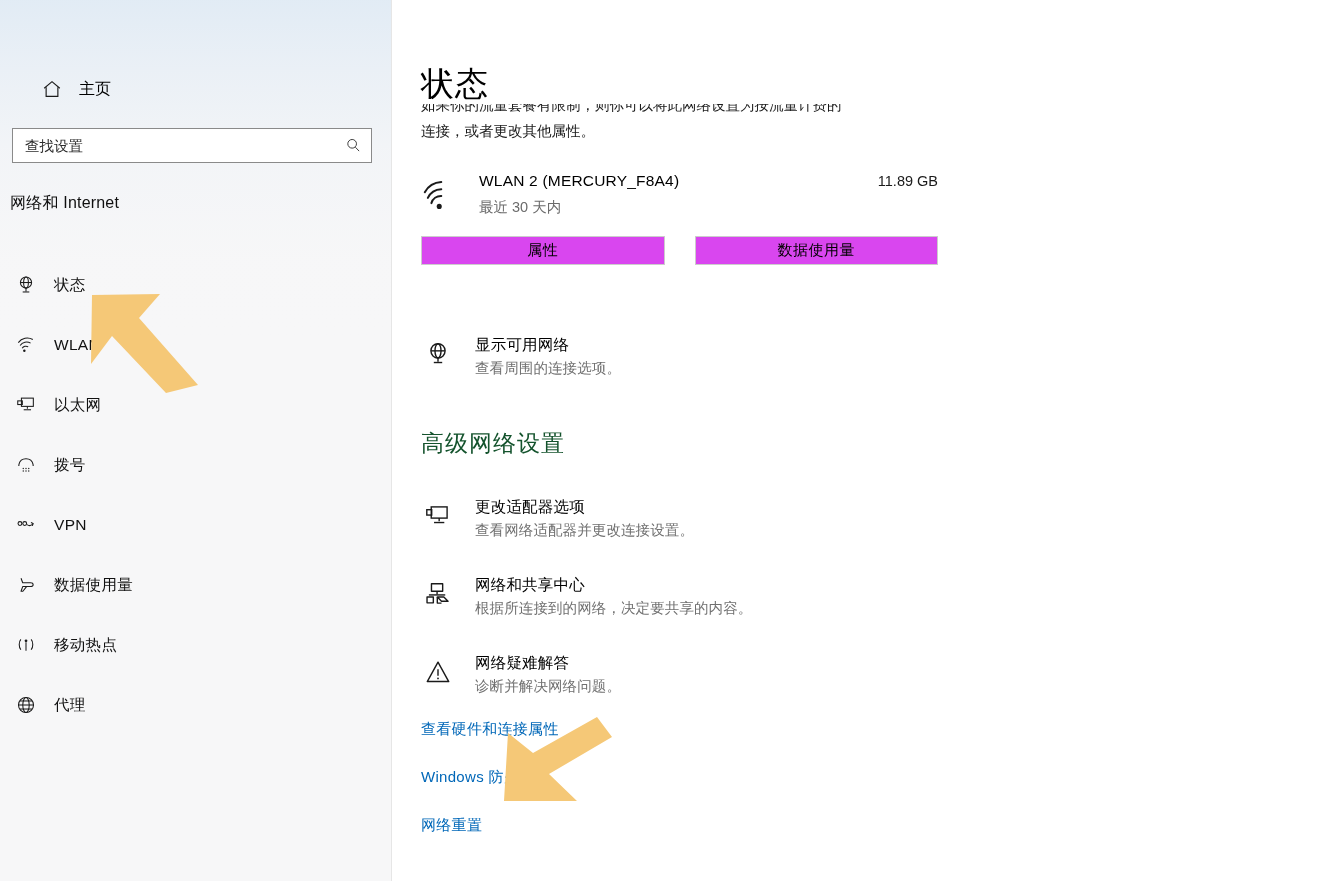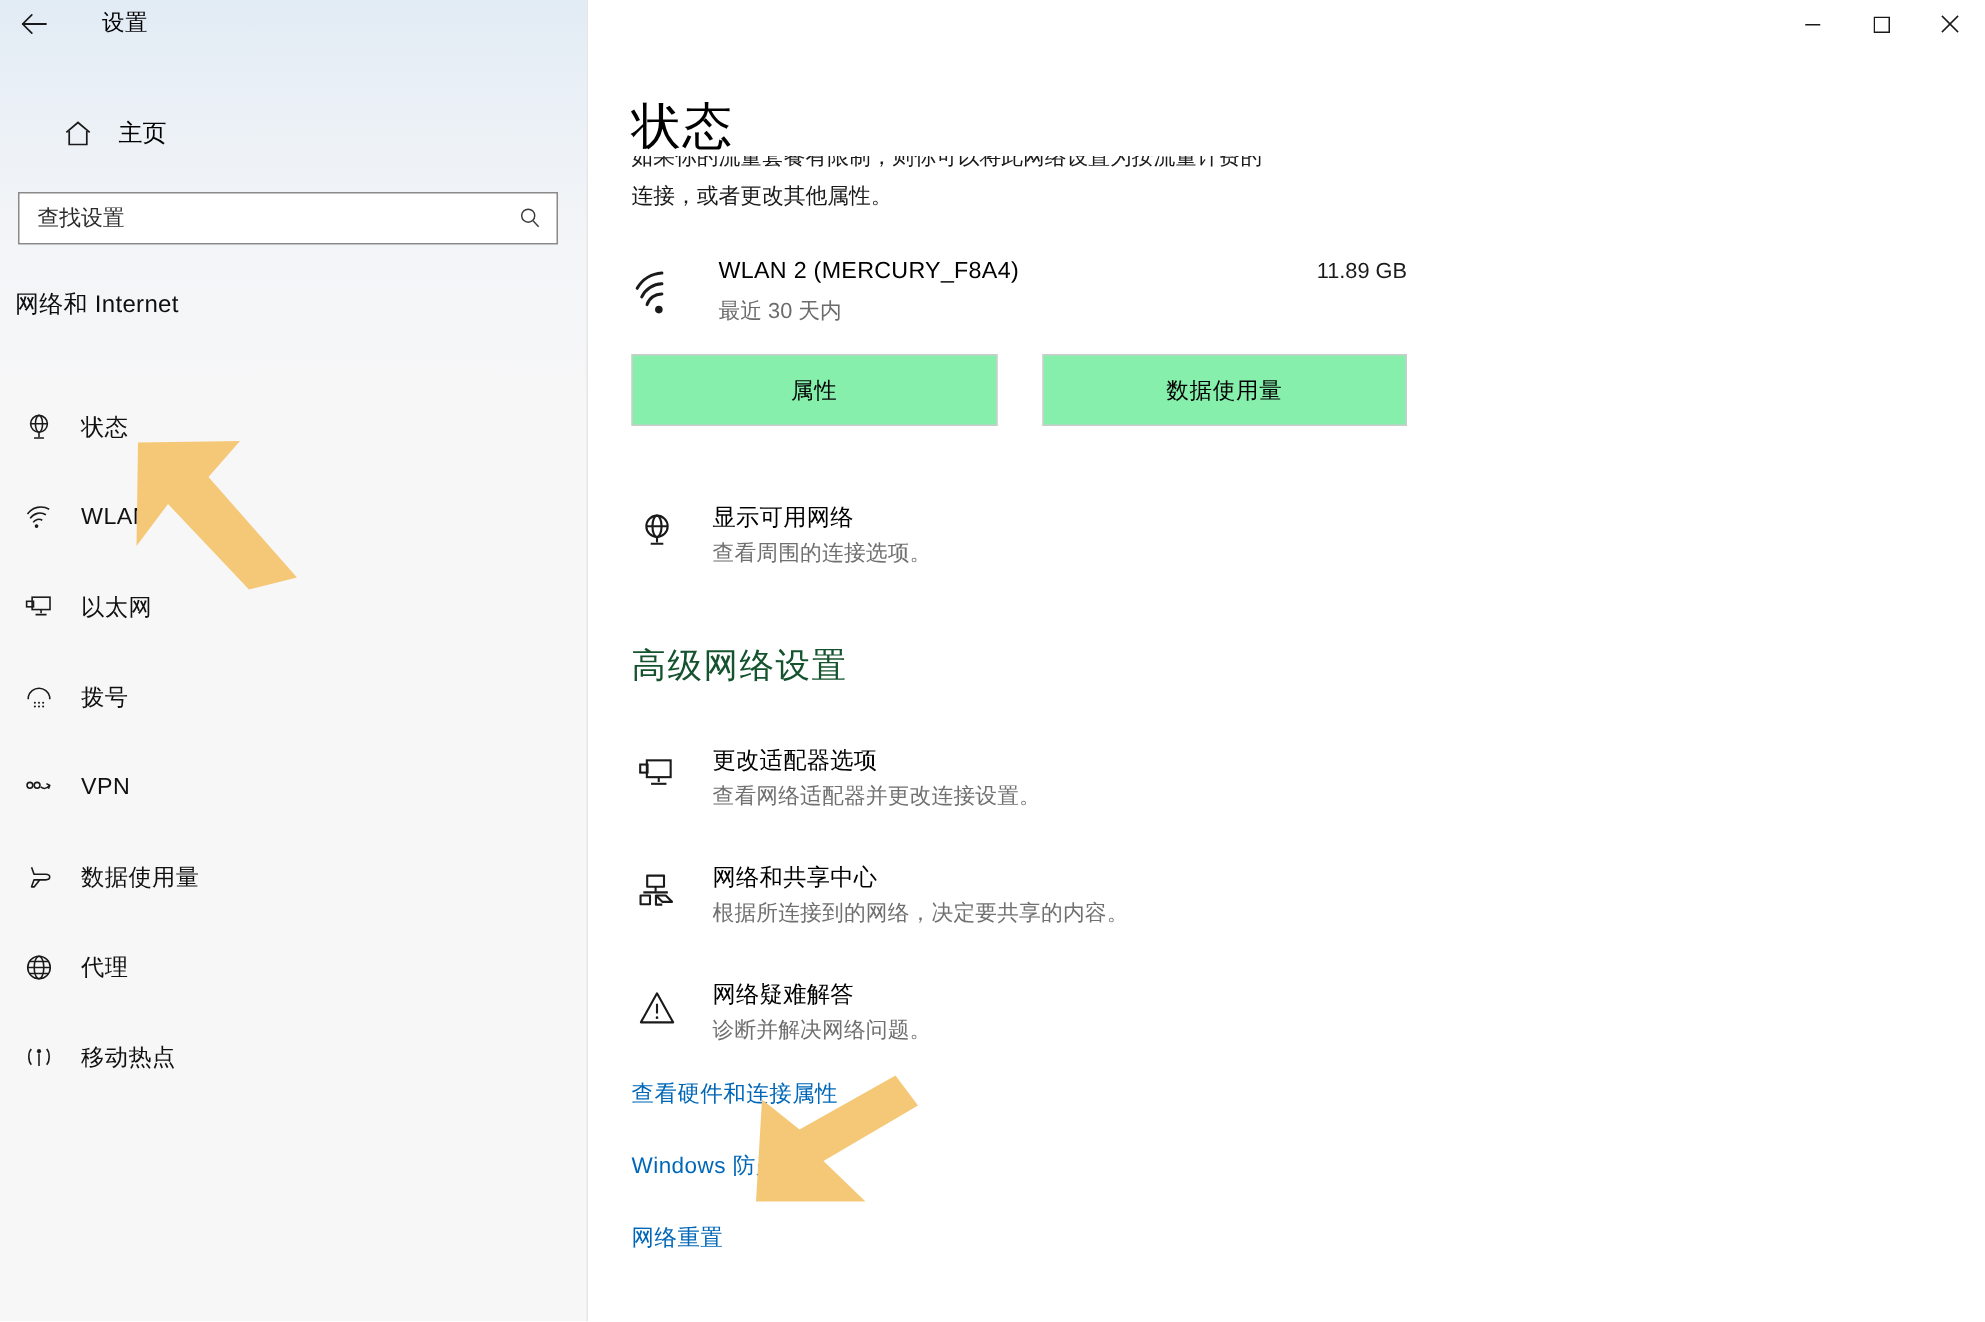--- a/index.html
+++ b/index.html
@@ -255,22 +255,22 @@
   .btn-row {
     position: absolute;
     top: 236px;
     left: 28px;
     width: 517px;
     display: flex;
     gap: 30px;
   }
   .gbtn {
     width: 244px;
-    height: 48px;
-    background: #86efac;
+    height: 29px;
+    background: #d946ef;
     border: 1px solid #cccccc;
     font-family: inherit;
     font-size: 15px;
     color: #000;
     cursor: pointer;
     letter-spacing: 0.5px;
   }
 
   .link-tile {
     position: absolute;
@@ -433,40 +433,40 @@
           <svg width="22" height="22" viewBox="0 0 24 24" fill="none" stroke="#1a1a1a" stroke-width="1.15" stroke-linejoin="round">
             <path d="M6.6 4.6 L8.4 9.6 L16.8 9.6 C18.6 9.6 19.8 10.6 19.8 11.7 C19.8 12.8 18.6 13.7 16.8 13.7 L8.4 13.7 L6.6 18.8 L8.6 18.8 L12.6 13.7 M8.4 9.6 L12.6 9.6"></path>
           </svg>
         </span>
         <span class="nav-label">数据使用量</span>
       </div>
 
       <div class="nav-item">
         <span class="nav-ico">
           <svg width="22" height="22" viewBox="0 0 24 24" fill="none" stroke="#1a1a1a" stroke-width="1.15">
+            <path d="M6.4 5.8 C4.0 8.4 4.0 14.4 6.4 17.2"></path>
+            <path d="M17.6 5.8 C20.0 8.4 20.0 14.4 17.6 17.2"></path>
+            <line x1="12" y1="9.0" x2="12" y2="18.2"></line>
+            <circle cx="12" cy="7.4" r="1.5" fill="#1a1a1a" stroke="none"></circle>
+          </svg>
+        </span>
+        <span class="nav-label">移动热点</span>
+      </div>
+
+      <div class="nav-item">
+        <span class="nav-ico">
+          <svg width="22" height="22" viewBox="0 0 24 24" fill="none" stroke="#1a1a1a" stroke-width="1.15">
             <circle cx="12" cy="12" r="8.2"></circle>
             <ellipse cx="12" cy="12" rx="3.5" ry="8.2"></ellipse>
             <line x1="3.8" y1="12" x2="20.2" y2="12"></line>
             <line x1="5.2" y1="7.6" x2="18.8" y2="7.6"></line>
             <line x1="5.2" y1="16.4" x2="18.8" y2="16.4"></line>
           </svg>
         </span>
         <span class="nav-label">代理</span>
-      </div>
-
-      <div class="nav-item">
-        <span class="nav-ico">
-          <svg width="22" height="22" viewBox="0 0 24 24" fill="none" stroke="#1a1a1a" stroke-width="1.15">
-            <path d="M6.4 5.8 C4.0 8.4 4.0 14.4 6.4 17.2"></path>
-            <path d="M17.6 5.8 C20.0 8.4 20.0 14.4 17.6 17.2"></path>
-            <line x1="12" y1="9.0" x2="12" y2="18.2"></line>
-            <circle cx="12" cy="7.4" r="1.5" fill="#1a1a1a" stroke="none"></circle>
-          </svg>
-        </span>
-        <span class="nav-label">移动热点</span>
       </div>
 
     </div>
   </div>
 
   <div class="content">
 
     <div class="page-title">状态</div>
 
     <div class="desc">
@@ -550,48 +550,20 @@
       <span class="lt-title">网络疑难解答</span>
       <span class="lt-sub">诊断并解决网络问题。</span>
     </div>
 
     <a class="blue-link" style="top:720px;">查看硬件和连接属性</a>
     <a class="blue-link" style="top:768px;">Windows 防火墙</a>
     <a class="blue-link" style="top:816px;">网络重置</a>
 
   </div>
 
-  <div class="titlebar">
-    <div class="back-btn">
-      <svg width="22" height="18" viewBox="0 0 24 20" fill="none" stroke="#1a1a1a" stroke-width="1.3" stroke-linecap="round" stroke-linejoin="round">
-        <line x1="3.5" y1="10" x2="20.5" y2="10"></line>
-        <polyline points="10,3.2 3.2,10 10,16.8"></polyline>
-      </svg>
-    </div>
-    <div class="app-title">设置</div>
-
-    <div class="caption-buttons">
-      <div class="caption-btn">
-        <svg width="11" height="11" viewBox="0 0 11 11">
-          <line x1="0.5" y1="5.5" x2="10.5" y2="5.5" stroke="#1a1a1a" stroke-width="1"></line>
-        </svg>
-      </div>
-      <div class="caption-btn">
-        <svg width="11" height="11" viewBox="0 0 11 11">
-          <rect x="0.5" y="0.5" width="10" height="10" fill="none" stroke="#1a1a1a" stroke-width="1"></rect>
-        </svg>
-      </div>
-      <div class="caption-btn close-btn">
-        <svg width="12" height="12" viewBox="0 0 12 12">
-          <line x1="0.6" y1="0.6" x2="11.4" y2="11.4" stroke="#1a1a1a" stroke-width="1"></line>
-          <line x1="11.4" y1="0.6" x2="0.6" y2="11.4" stroke="#1a1a1a" stroke-width="1"></line>
-        </svg>
-      </div>
-    </div>
-  </div>
 
   <svg class="arrow-overlay" viewBox="0 0 1323 881">
 
     <polygon points="92,295 160,294 139,318 198,385 166,393 112,336 91,364" fill="#f5c877"></polygon>
 
     <polygon points="504,801 508,733 533,753 597,717 612,737 549,774 577,801" fill="#f5c877"></polygon>
   </svg>
 
 </div>
 

